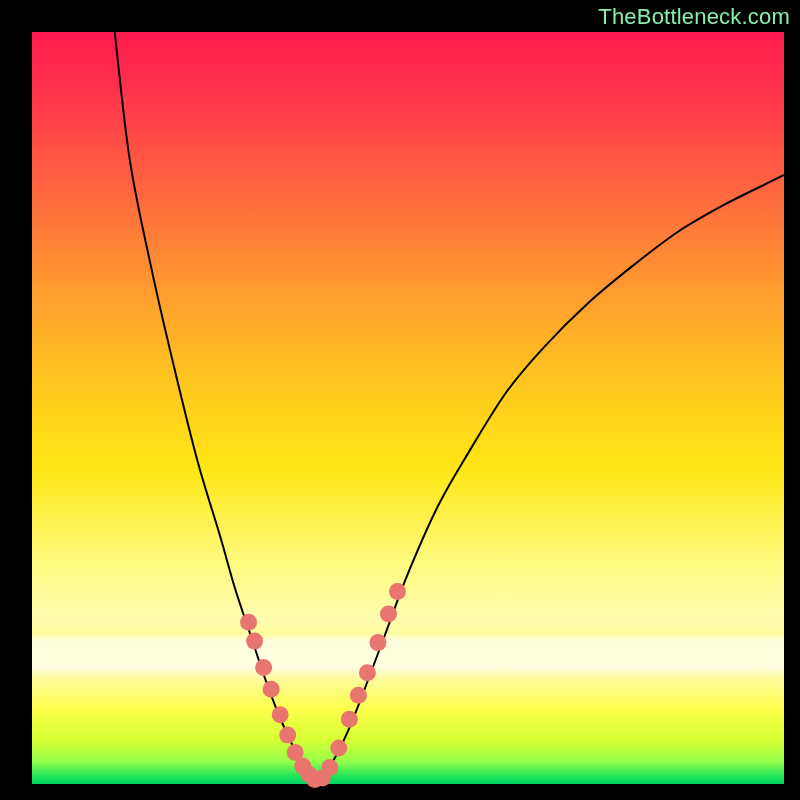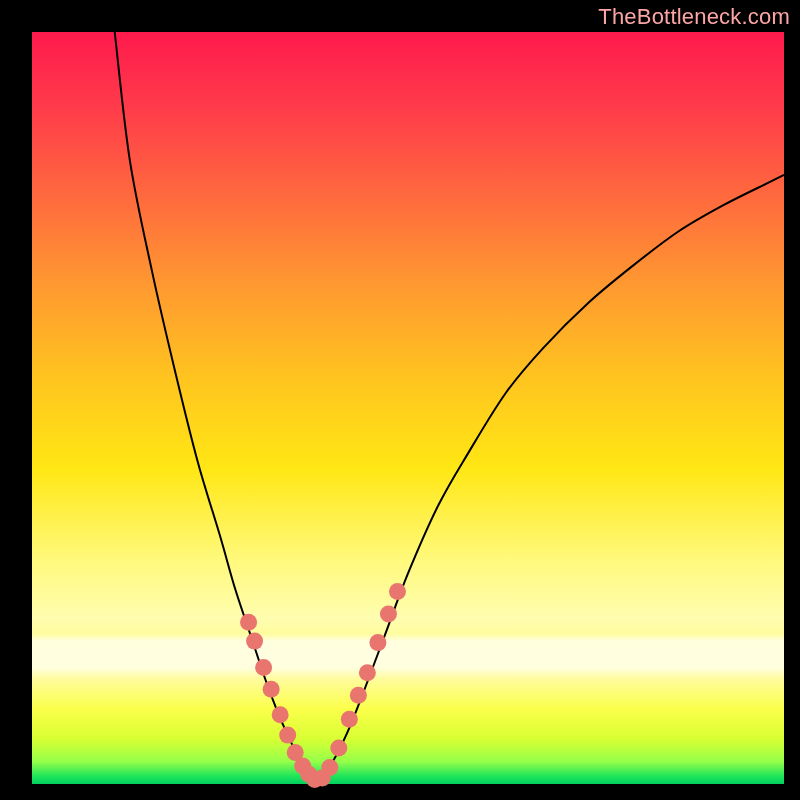--- a/index.html
+++ b/index.html
@@ -45,21 +45,21 @@
         #d8ff33 94%,
         #96ff4a 97%,
         #1de45a 99%,
         #00d060 100%
       );
   }
   .watermark {
     position: absolute;
     top: 4px;
     right: 10px;
-    color: #fca5a5;
+    color: #86efac;
     font-size: 22px;
     letter-spacing: 0.2px;
     font-weight: 500;
     user-select: none;
   }
   svg.curves {
     position: absolute;
     left: 0;
     top: 0;
     width: 752px;

